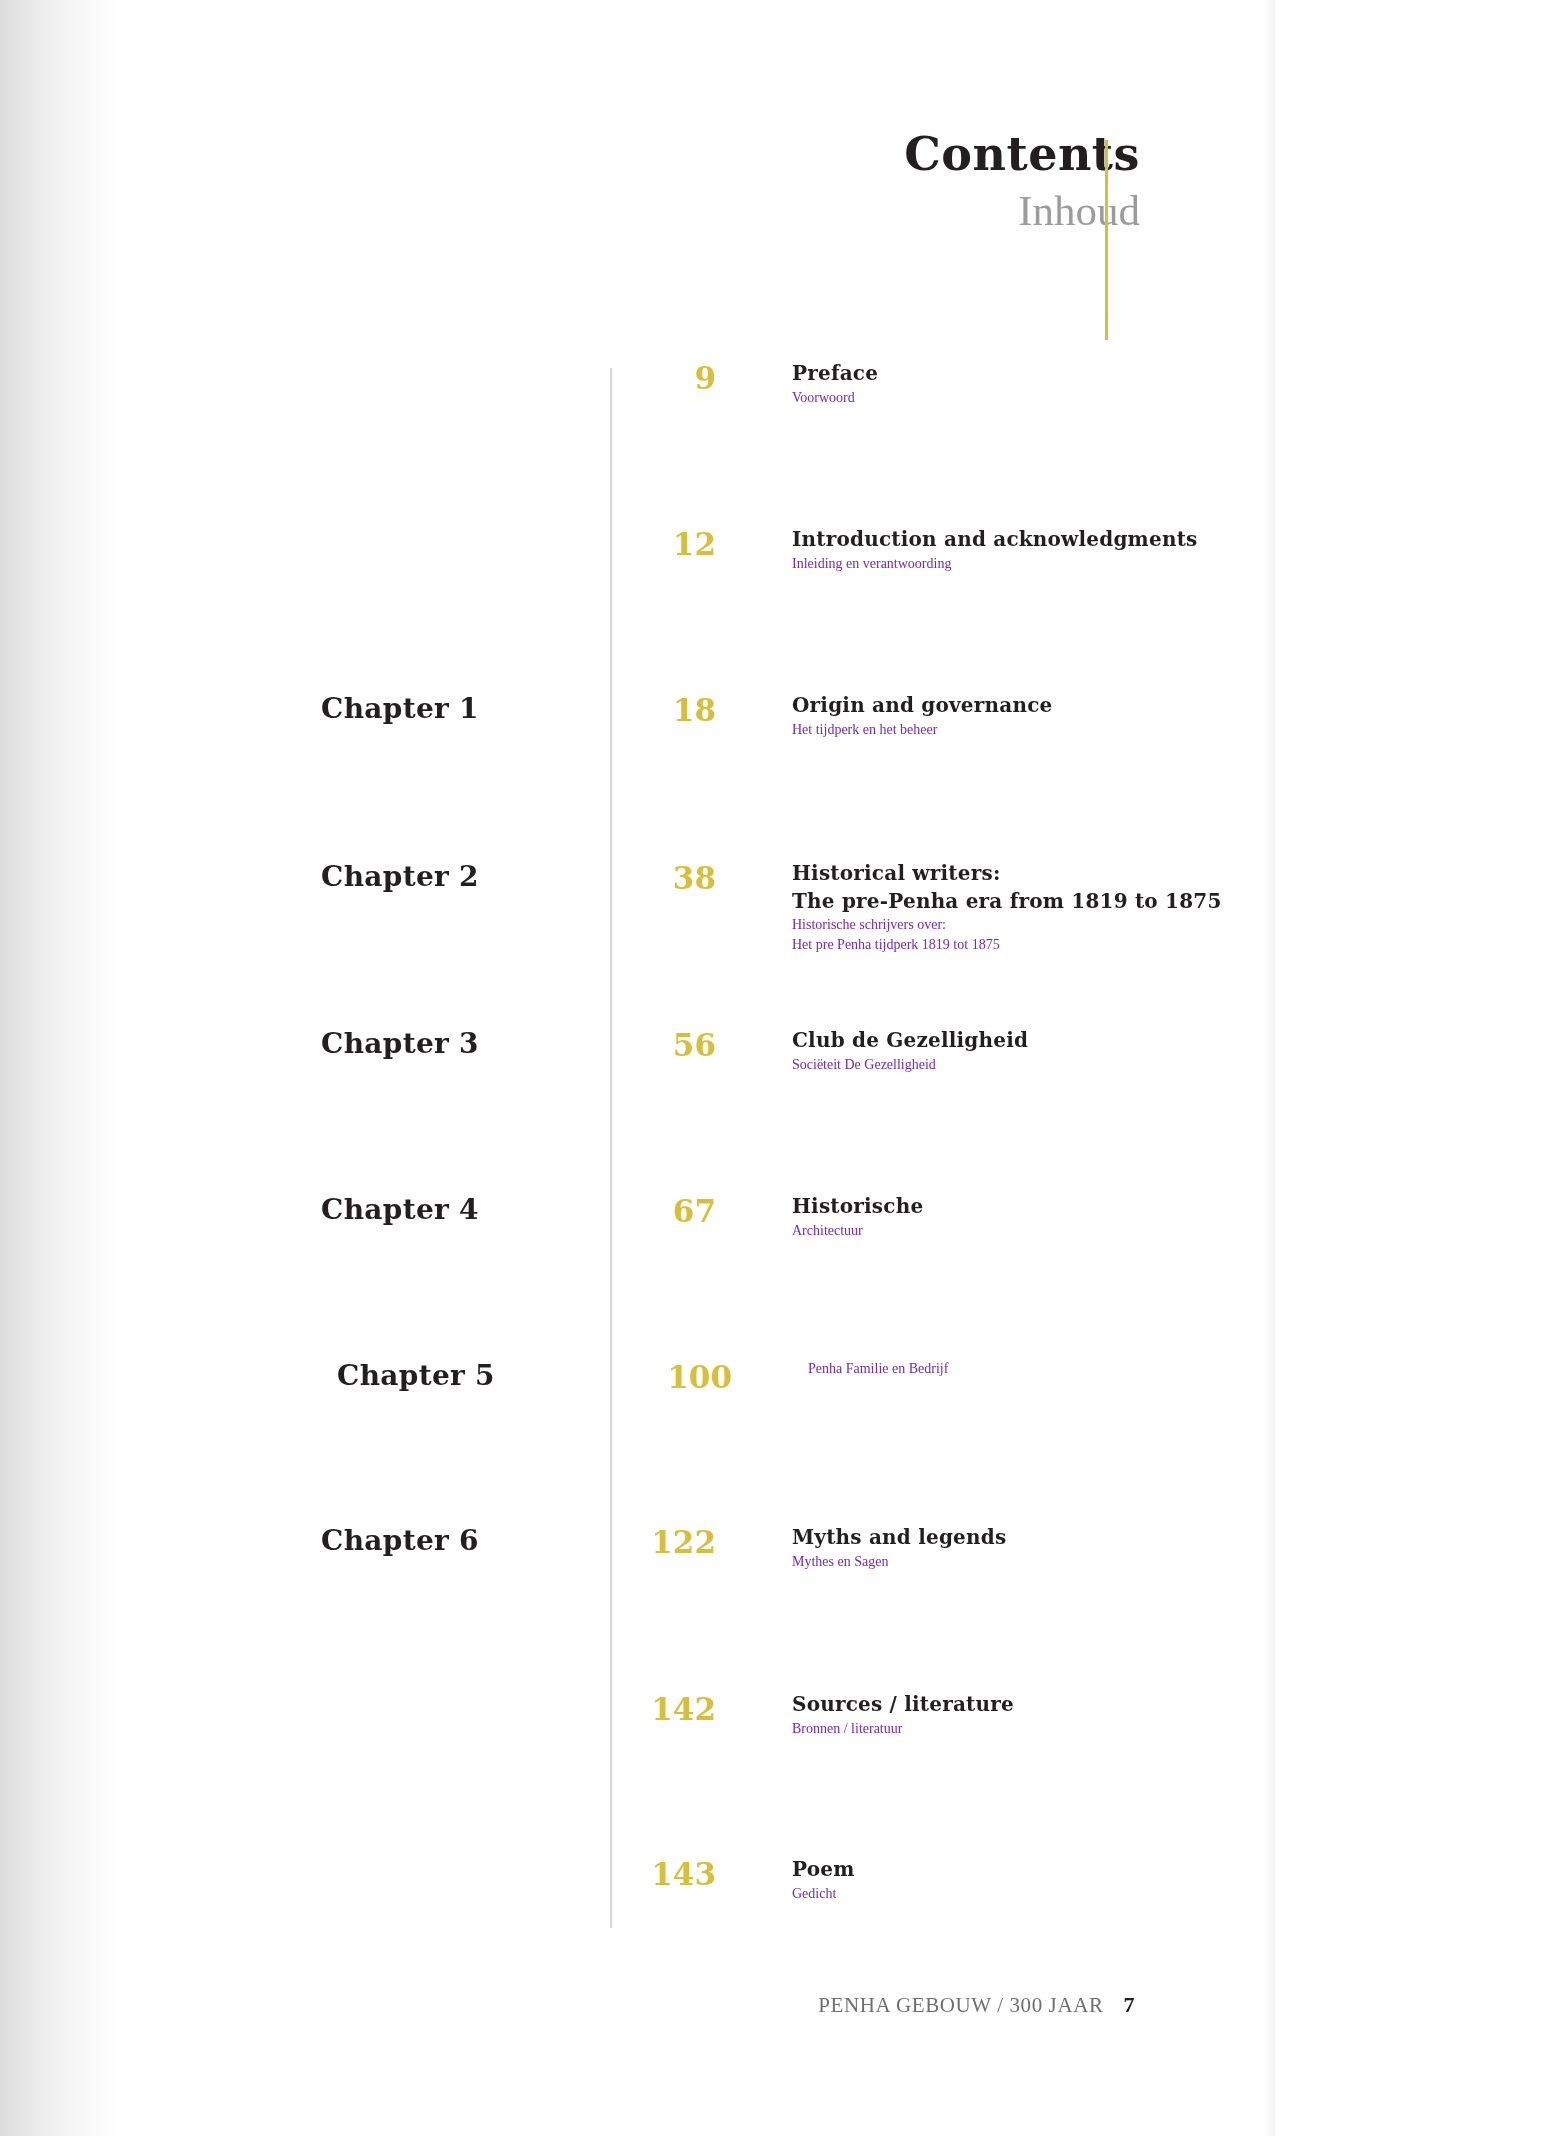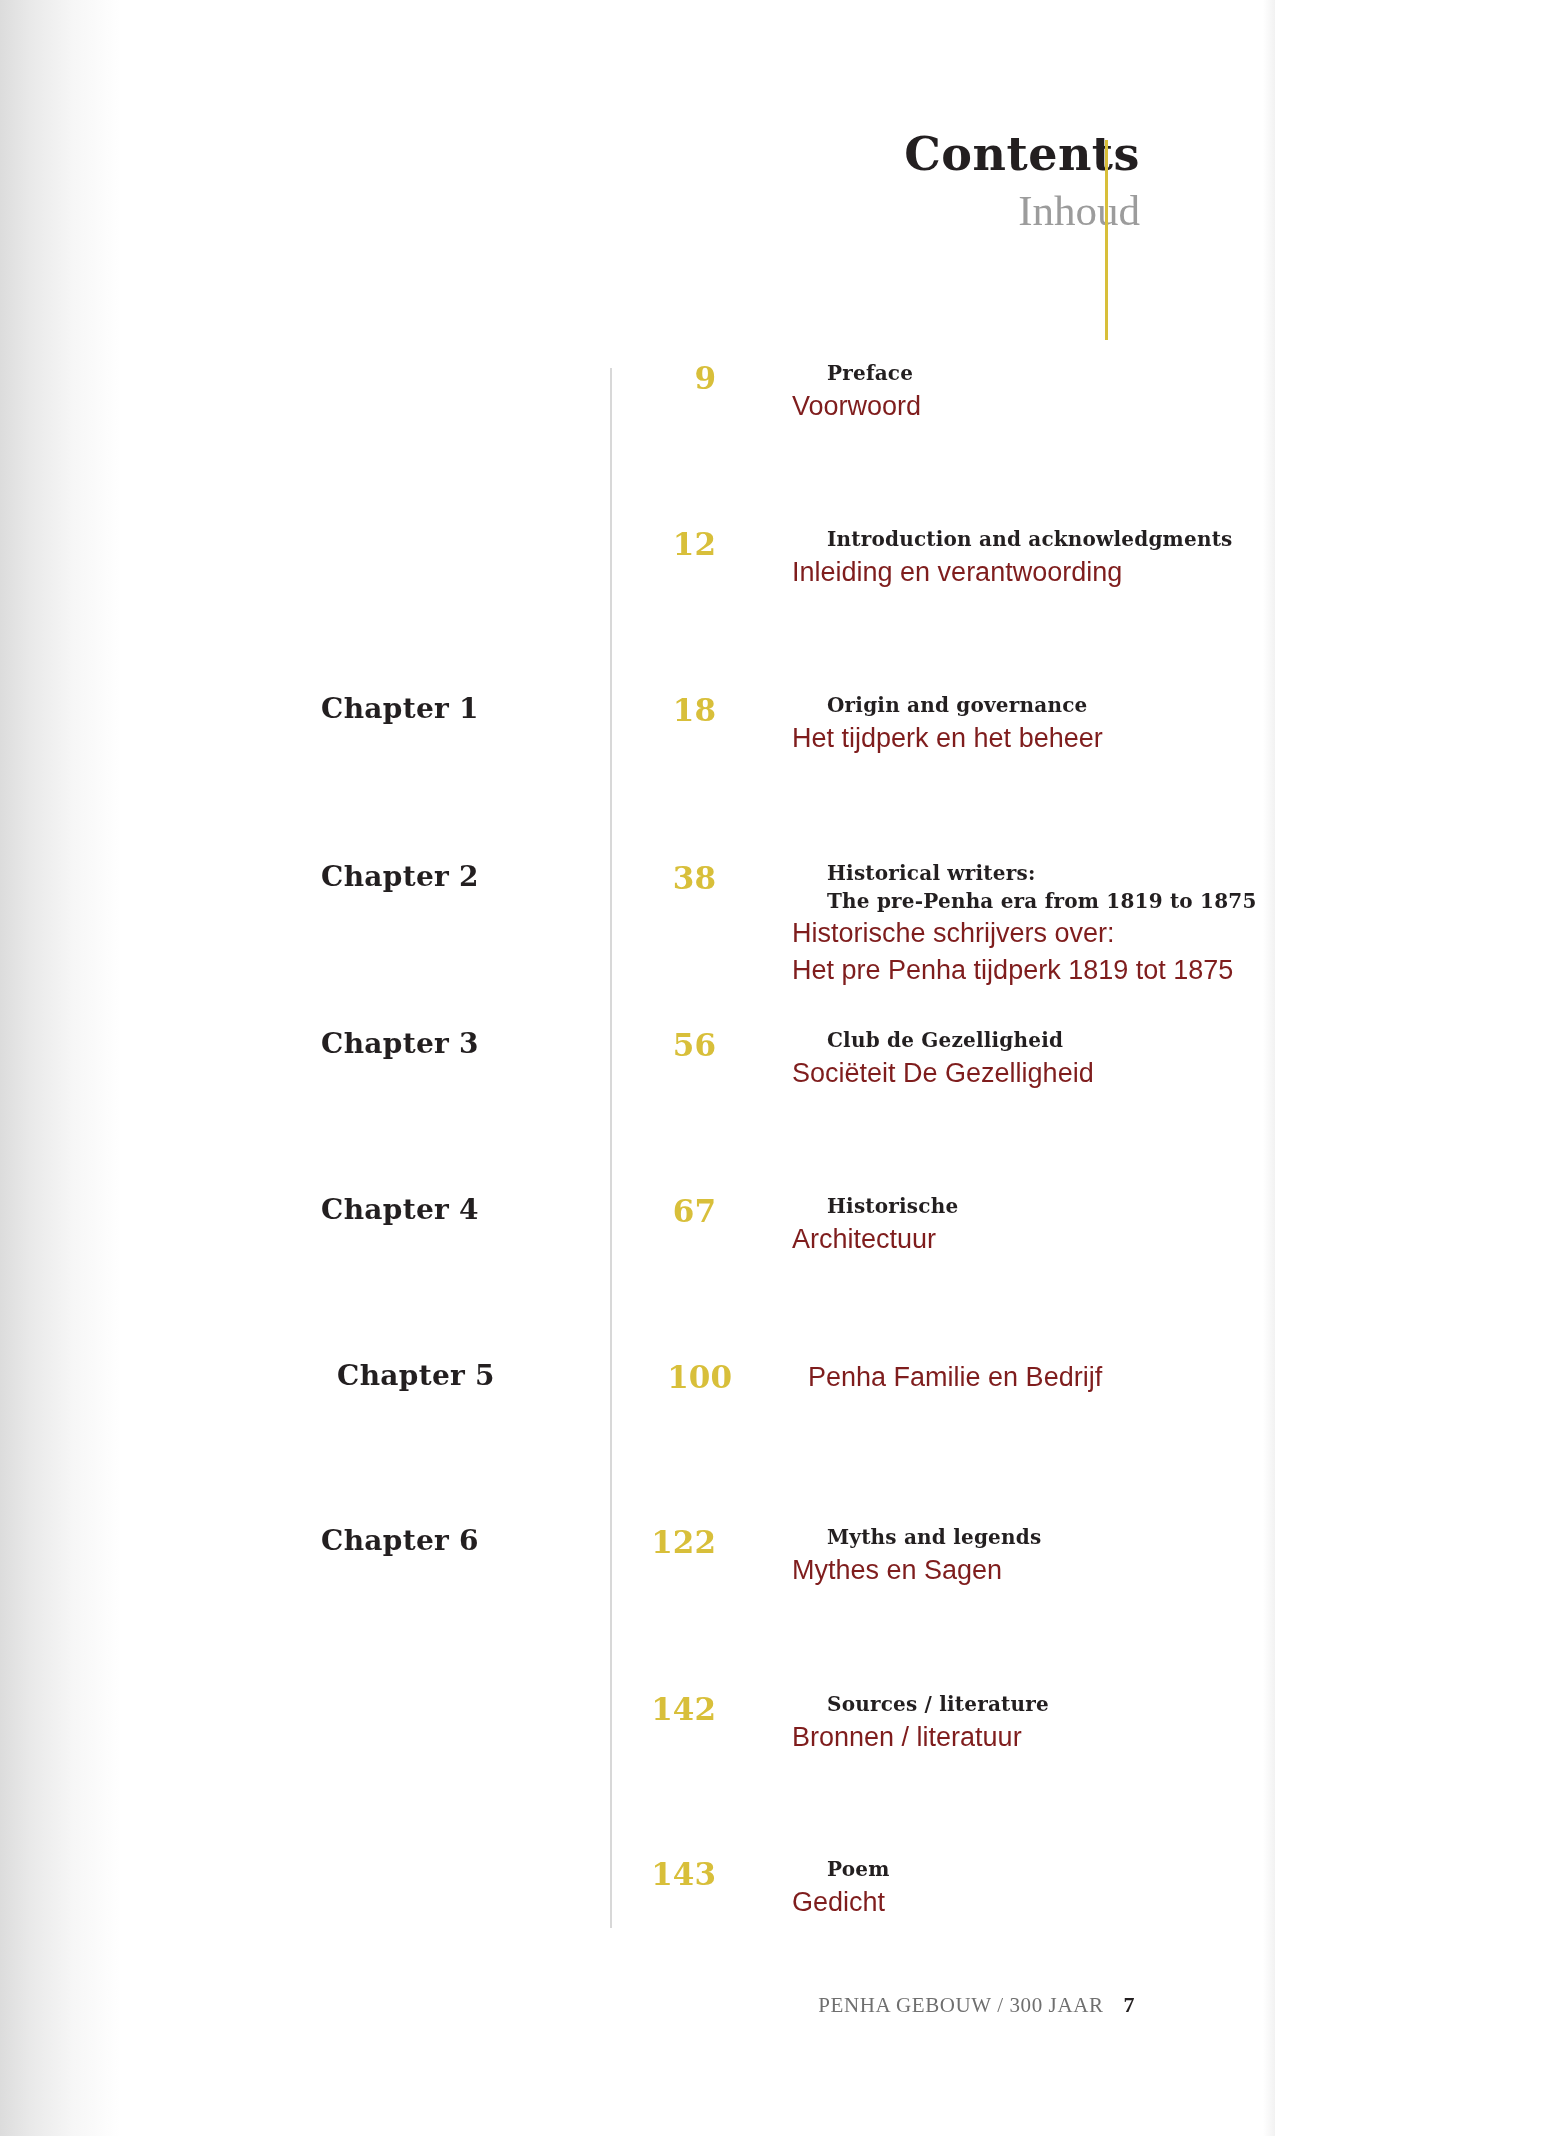--- a/index.html
+++ b/index.html
@@ -117,26 +117,25 @@
     flex: 1;
     padding-left: 38px;
   }
   .t-en {
     font-family: "DejaVu Serif", serif;
     font-weight: bold;
     font-size: 20px;
     color: #231f20;
     line-height: 1.38;
     letter-spacing: 0.2px;
-    margin-left: 35px;
   }
   .t-nl {
-    font-family: Liberation Sans, sans-serif;
-    font-size: 27px;
-    color: #7f1d1d;
+    font-family: Liberation Serif, serif;
+    font-size: 14px;
+    color: #6d28d9;
     line-height: 1.38;
   }
 
   
   .footer {
     position: absolute;
     right: 140px;
     bottom: 118px;
     font-family: "Liberation Serif", serif;
     font-size: 21px;

